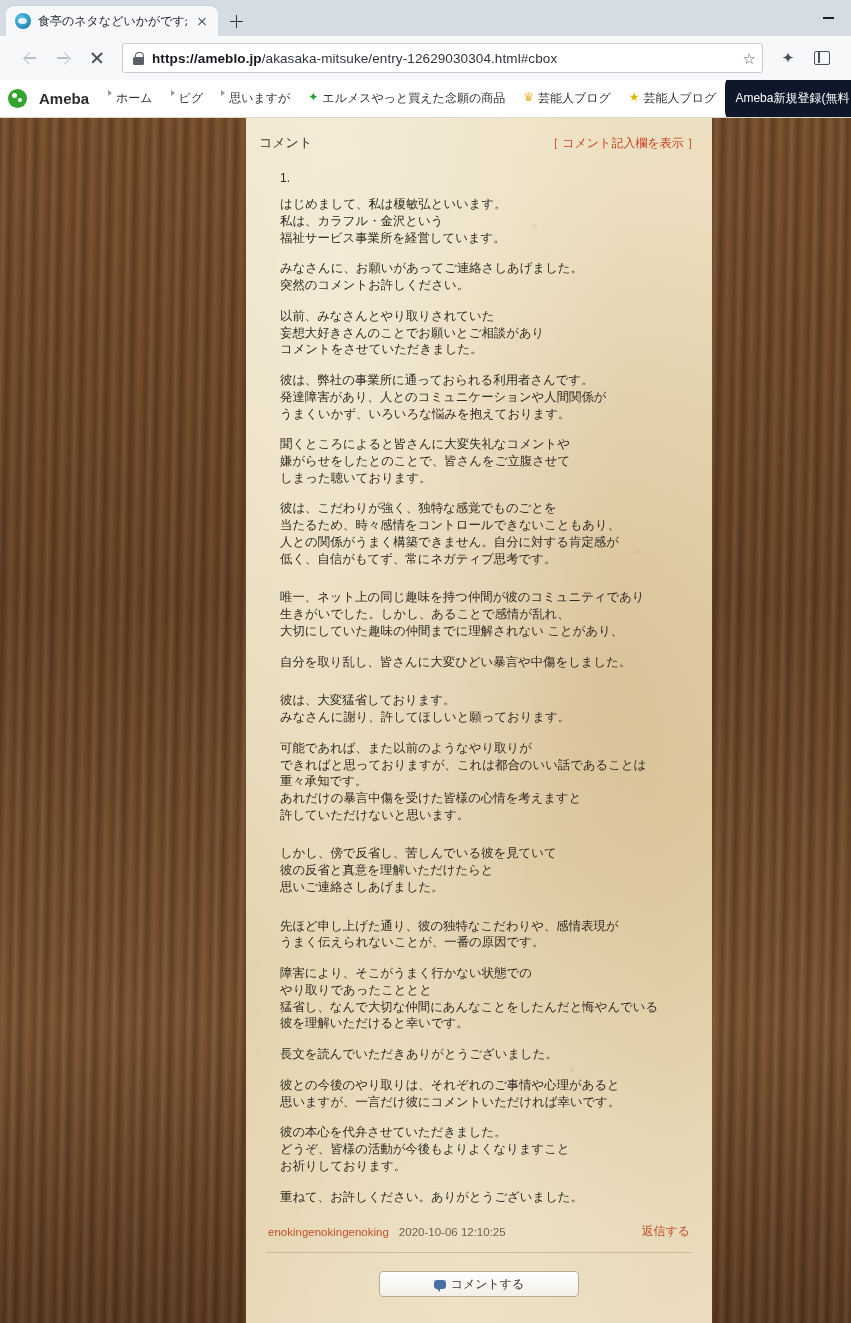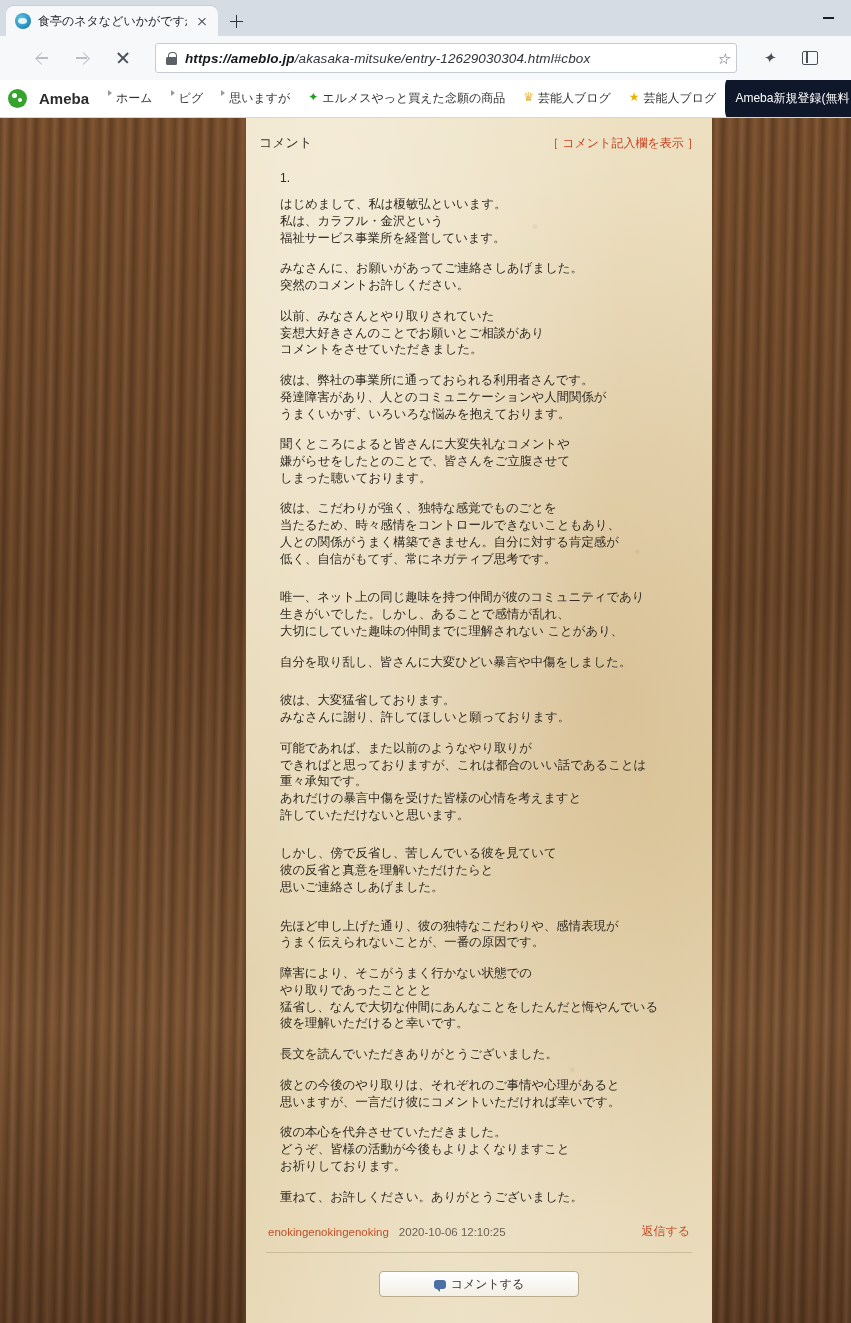--- a/index.html
+++ b/index.html
@@ -103,23 +103,22 @@
     display: flex; align-items: center; justify-content: center;
     font-size: 13px; color: #1b1f23;
   }
   .win-min-glyph { width: 11px; height: 1.4px; background: #1b1f23; display:block; }
 
   .toolbar {
     height: 44px;
     background: #f7f8fa;
     display: flex;
     align-items: center;
-    padding: 0 26px;
-    gap: 11px;
-    font-style: italic;
+    padding: 0 14px;
+    gap: 4px;
   }
   .tb-btn {
     width: 30px; height: 30px;
     display: flex; align-items: center; justify-content: center;
     color: #4b5058;
     flex: 0 0 auto;
   }
   .tb-btn.disabled { color: #b9bec6; }
   .arrow-left, .arrow-right {
     width: 15px; height: 15px;

